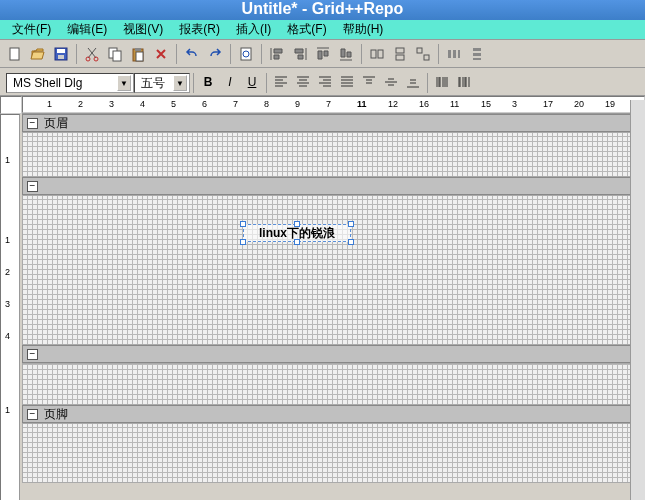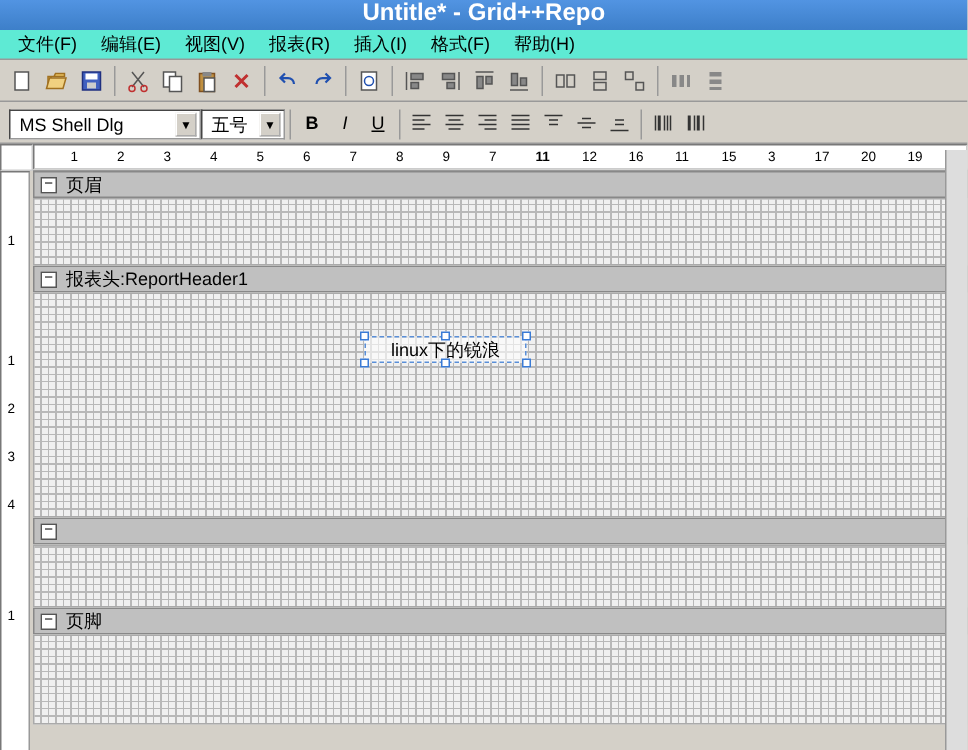--- a/index.html
+++ b/index.html
@@ -18,21 +18,21 @@
 .ruler-corner { width: 22px; height: 18px; border-right: 1px solid #999; background: #fff; border: 1px inset #ccc; }
 .ruler-h { flex: 1; background: #fff; position: relative; font-size: 9px; border: 1px inset #ccc; }
 .ruler-h .tick { position: absolute; top: 2px; font-size: 9px; }
 .workarea { display: flex; height: 406px; }
 .ruler-v { width: 20px; background: #fff; border: 1px inset #ccc; border-right: 1px solid #999; position: relative; font-size: 9px; }
 .ruler-v .vtick { position: absolute; left: 4px; font-size: 9px; }
 .canvas { flex: 1; background: #d4d0c8; overflow: auto; position: relative; }
 .section-header { background: #c0c0c0; border: 1px solid #888; height: 18px; display: flex; align-items: center; padding: 0 4px; gap: 6px; margin-left: 2px; }
 .collapse-box { width: 11px; height: 11px; border: 1px solid #555; background: #fff; display: flex; align-items: center; justify-content: center; font-size: 10px; line-height: 1; }
 .section-body { background-image: repeating-linear-gradient(0deg, transparent, transparent 4px, #b8b8b8 4px, #b8b8b8 5px), repeating-linear-gradient(90deg, transparent, transparent 4px, #b8b8b8 4px, #b8b8b8 5px); background-color: #f0f0f0; margin-left: 2px; border: 1px solid #aaa; position: relative; }
-.textbox { position: absolute; border: 1px dashed #5a8fd8; background: rgba(255,255,255,0.6); display: flex; align-items: center; justify-content: center; font-size: 12px; }
+.textbox { position: absolute; border: 1px dashed #5a8fd8; background: rgba(255,255,255,0.6); display: flex; align-items: center; justify-content: center; font-size: 12px; font-weight: bold; }
 .handle { position: absolute; width: 6px; height: 6px; background: #fff; border: 1px solid #3a7bd5; }
 .scrollbar-v { position: absolute; right: 0; top: 100px; width: 15px; bottom: 0; background: #ddd; border-left: 1px solid #999; }
 </style>
 </head>
 <body>
 
 <div class="titlebar">Untitle* - Grid++Repo</div>
 
 <div class="menubar">
   <div class="menuitem">文件(F)</div>
@@ -269,21 +269,20 @@
   <div class="canvas">
 
     <div class="section-header">
       <span class="collapse-box">−</span>
       <span>页眉</span>
     </div>
     <div class="section-body" style="height:45px"></div>
 
     <div class="section-header">
       <span class="collapse-box">−</span>
-      <span>报表头:ReportHeader1</span>
     </div>
     <div class="section-body" style="height:150px">
       <div class="textbox" style="left:220px;top:28px;width:108px;height:18px">
         <span>linux下的锐浪</span>
         <div class="handle" style="left:-4px;top:-4px"></div>
         <div class="handle" style="left:50%;margin-left:-3px;top:-4px"></div>
         <div class="handle" style="right:-4px;top:-4px"></div>
         <div class="handle" style="left:-4px;bottom:-4px"></div>
         <div class="handle" style="left:50%;margin-left:-3px;bottom:-4px"></div>
         <div class="handle" style="right:-4px;bottom:-4px"></div>

